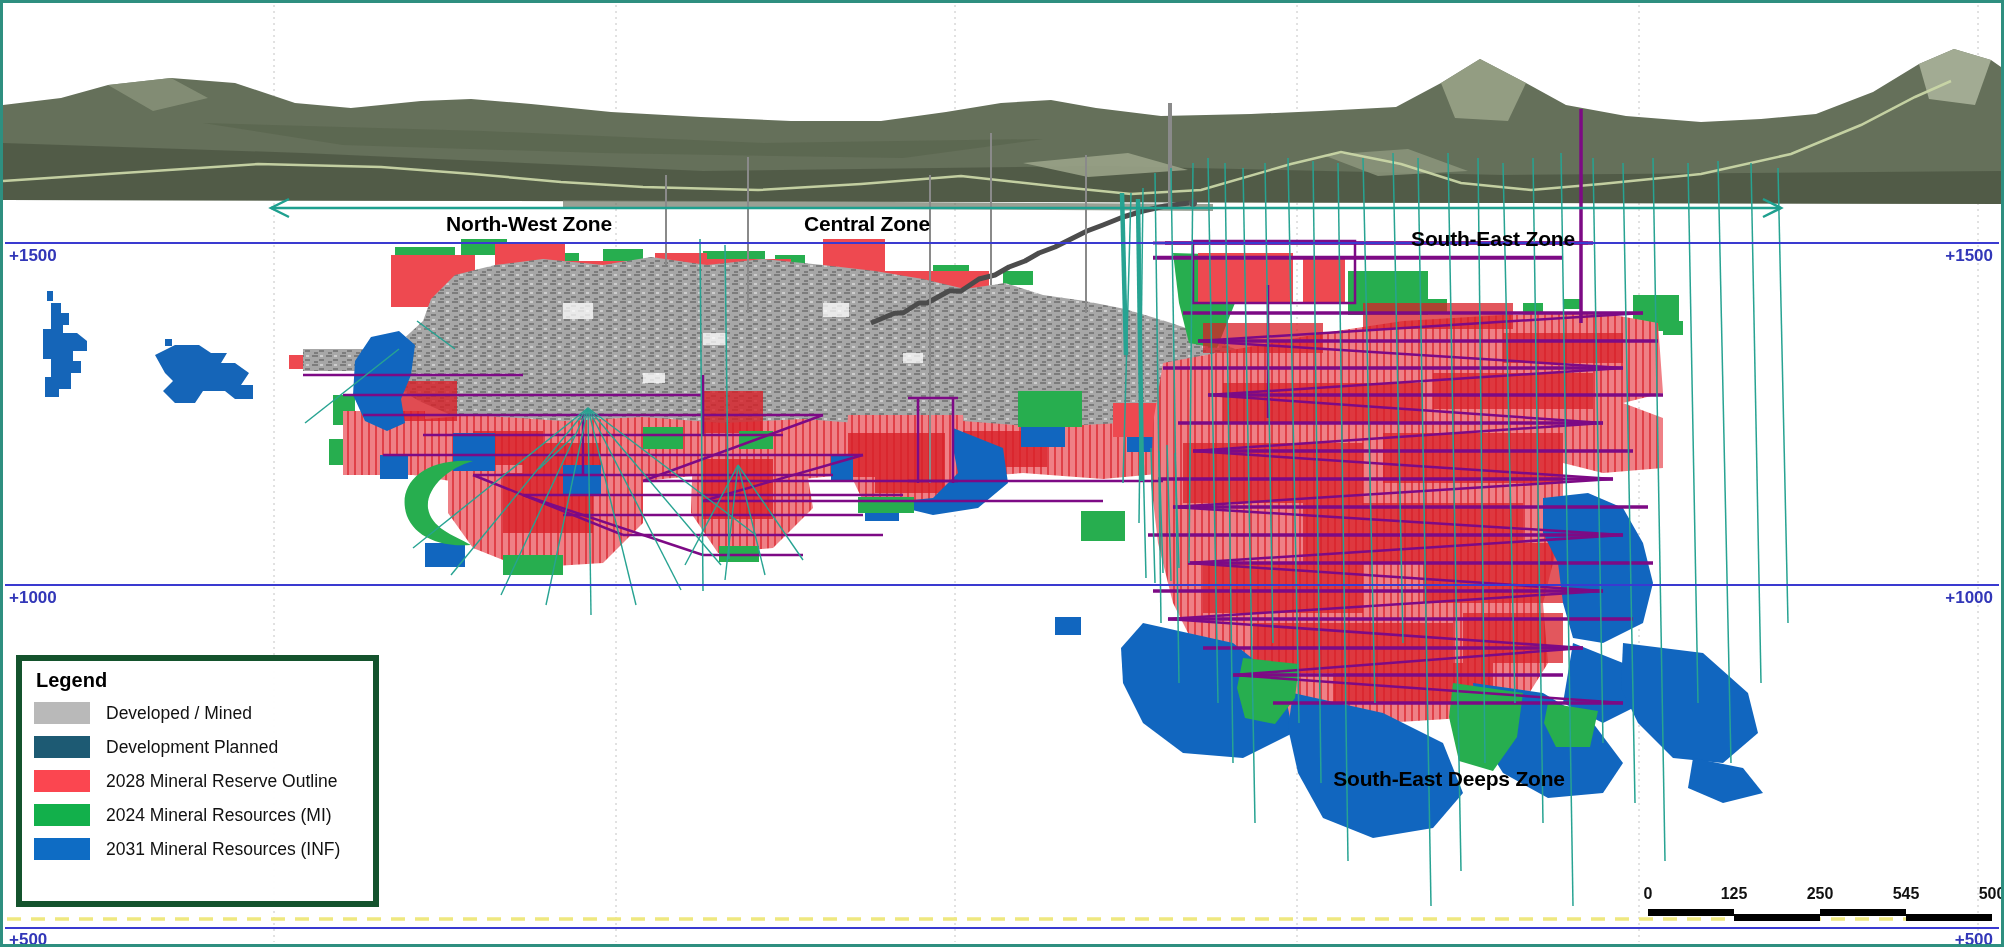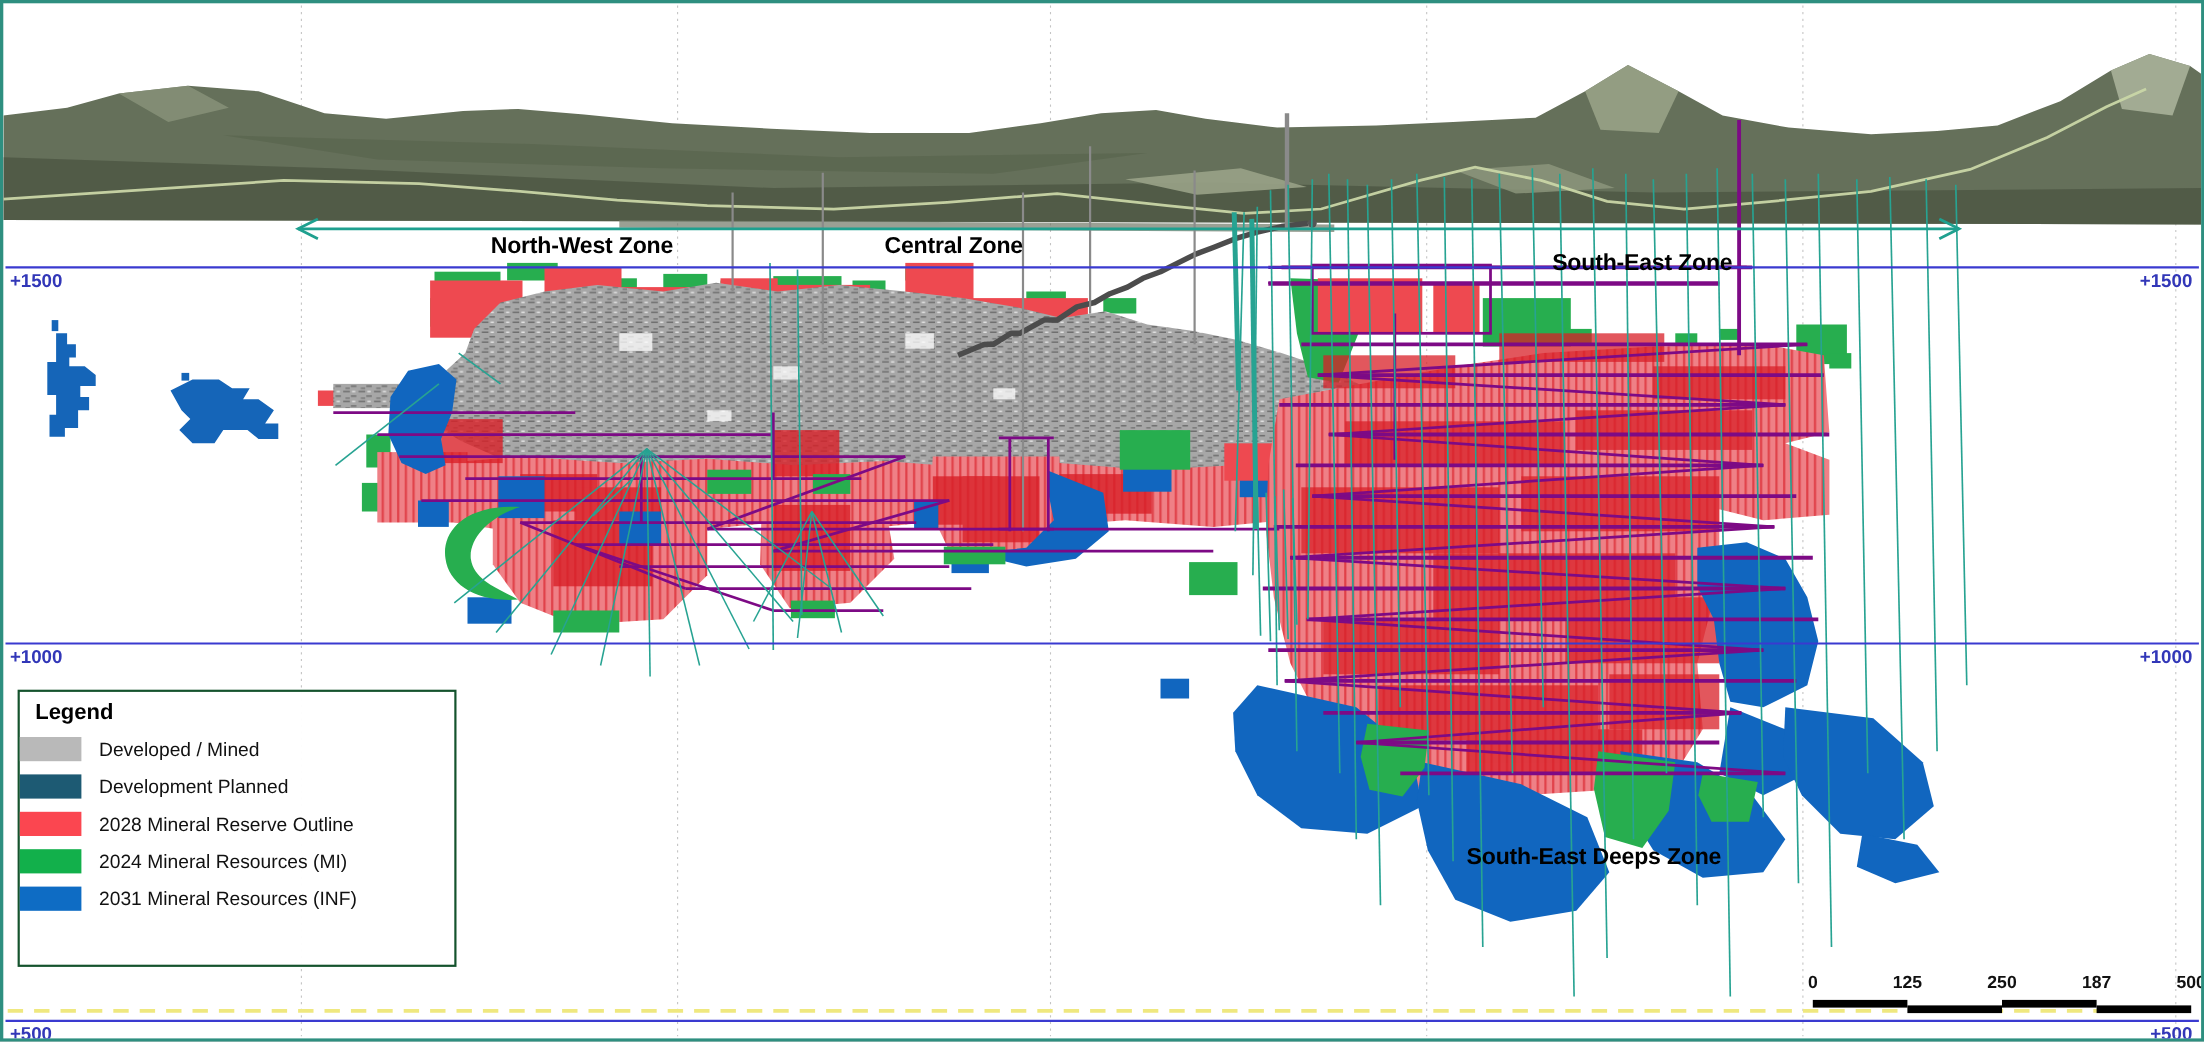--- a/index.html
+++ b/index.html
@@ -1,23 +1,23 @@
 <!DOCTYPE html>
 <html><head>
 <meta charset="utf-8">
 <style>
   html,body{margin:0;padding:0;background:#9a9a9a;font-family:"Liberation Sans",sans-serif;}
   #stage{position:relative;width:2004px;height:947px;background:#ffffff;border:3px solid #2e8f80;box-sizing:border-box;overflow:hidden;}
   #art{position:absolute;left:0;top:0;width:1998px;height:941px;}
   .zone-label{position:absolute;transform:translateX(-50%);font-weight:bold;font-size:21px;color:#000;white-space:nowrap;letter-spacing:-0.2px;margin-left:32px;}
   .elev{position:absolute;font-weight:bold;font-size:17px;color:#3237b8;white-space:nowrap;}
   .elev.right{text-align:right;}
-  #legend-box{position:absolute;left:13px;top:624px;width:399px;height:252px;background:rgba(255,255,255,0.97);border:2px solid #14532d;box-sizing:border-box;}
+  #legend-box{position:absolute;left:13px;top:652px;width:363px;height:252px;background:rgba(255,255,255,0.97);border:6px solid #14532d;box-sizing:border-box;}
   #legend-box .legend-title{font-size:20px;font-weight:bold;color:#000;margin:8px 0 4px 14px;}
-  .legend-row{display:flex;align-items:center;height:34px;}
+  .legend-row{display:flex;align-items:center;height:34px;margin-left:12px;}
   .legend-swatch{width:56px;height:22px;margin-right:16px;flex:0 0 auto;}
   .legend-line-swatch{width:56px;height:30px;margin-right:16px;flex:0 0 auto;}
   .legend-label{font-size:17.5px;color:#111;white-space:nowrap;}
   #scalebar{position:absolute;left:1638px;top:882px;width:362px;height:42px;}
   .sb-num{position:absolute;top:0;transform:translateX(-50%);font-size:16px;font-weight:600;color:#111;}
   .sb-seg{position:absolute;height:7px;width:86px;background:#000;}
 </style>
 </head>
 <body>
 
@@ -378,20 +378,20 @@
           <div class="legend-swatch" style="background: rgb(14, 108, 196);"></div>
           <span class="legend-label">2031 Mineral Resources (INF)</span>
         </div>
       </div>
   </div>
 
   <div id="scalebar">
       <span class="sb-num" style="left: 7px;">0</span>
       <span class="sb-num" style="left: 93px;">125</span>
       <span class="sb-num" style="left: 179px;">250</span>
-      <span class="sb-num" style="left: 265px;">187</span>
+      <span class="sb-num" style="left: 265px;">545</span>
       <span class="sb-num" style="left: 351px;">500</span>
       <div class="sb-seg" style="left: 7px; top: 24px;"></div>
       <div class="sb-seg" style="left: 93px; top: 29px;"></div>
       <div class="sb-seg" style="left: 179px; top: 24px;"></div>
       <div class="sb-seg" style="left: 265px; top: 29px;"></div>
     </div>
 </div>
 
 </body></html>

